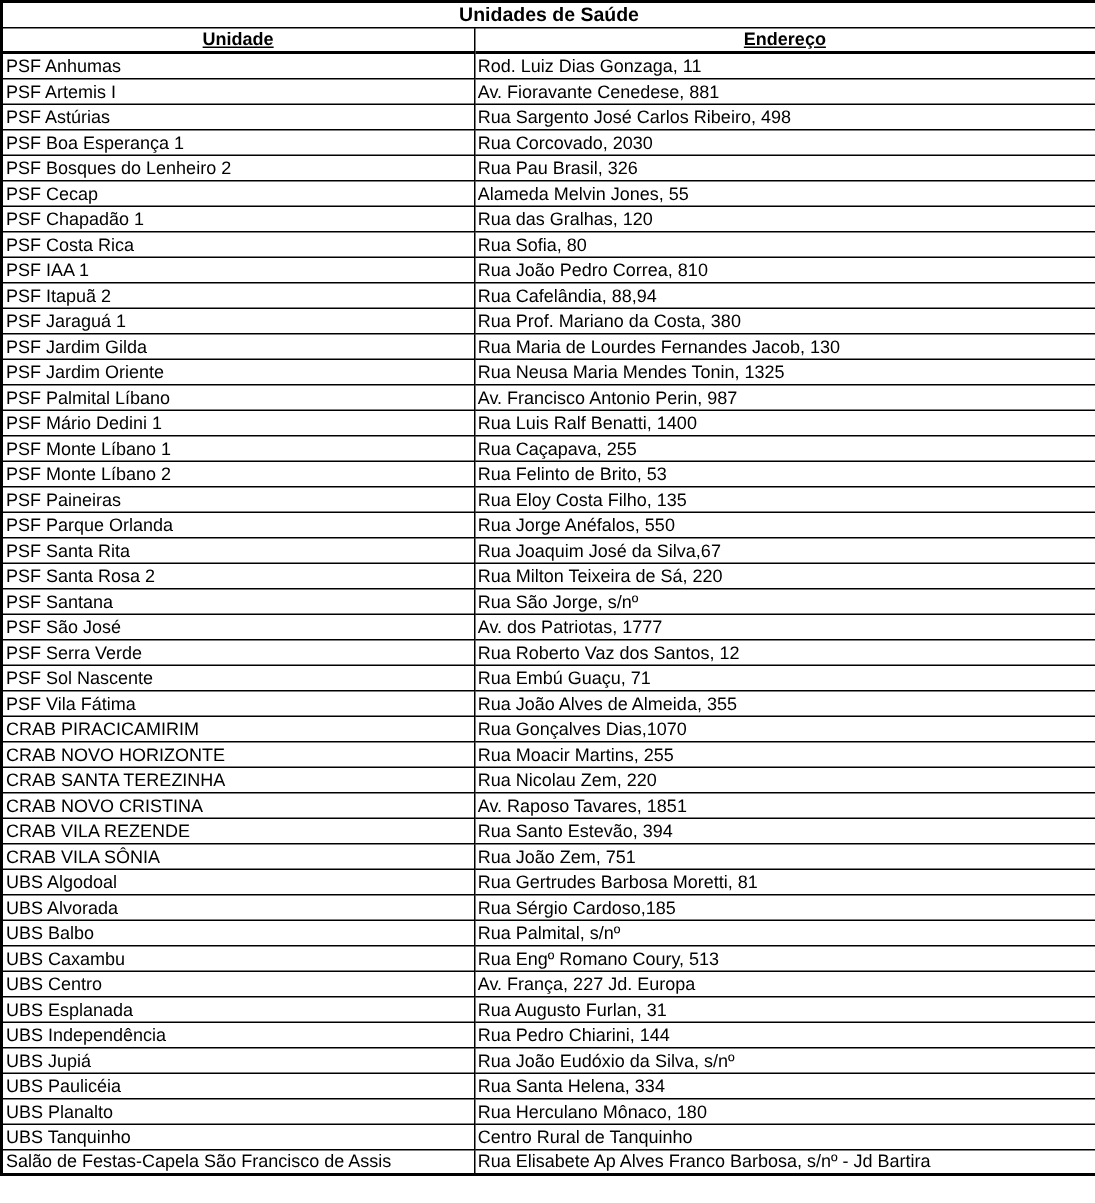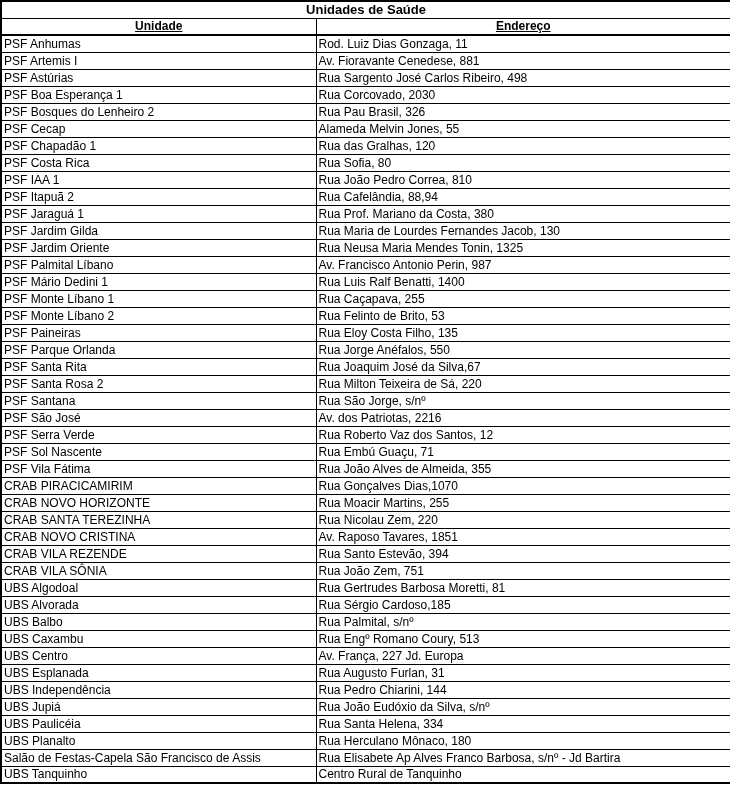--- a/index.html
+++ b/index.html
@@ -172,21 +172,21 @@
     <td>Rua Milton Teixeira de Sá, 220</td>
   </tr>
 
   <tr>
     <td>PSF Santana</td>
     <td>Rua São Jorge, s/nº</td>
   </tr>
 
   <tr>
     <td>PSF São José</td>
-    <td>Av. dos Patriotas, 2216</td>
+    <td>Av. dos Patriotas, 1777</td>
   </tr>
 
   <tr>
     <td>PSF Serra Verde</td>
     <td>Rua Roberto Vaz dos Santos, 12</td>
   </tr>
 
   <tr>
     <td>PSF Sol Nascente</td>
     <td>Rua Embú Guaçu, 71</td>
@@ -272,22 +272,22 @@
     <td>UBS Paulicéia</td>
     <td>Rua Santa Helena, 334</td>
   </tr>
 
   <tr>
     <td>UBS Planalto</td>
     <td>Rua Herculano Mônaco, 180</td>
   </tr>
 
   <tr>
+    <td>UBS Tanquinho</td>
+    <td>Centro Rural de Tanquinho</td>
+  </tr>
+
+  <tr>
     <td>Salão de Festas-Capela São Francisco de Assis</td>
     <td>Rua Elisabete Ap Alves Franco Barbosa, s/nº - Jd Bartira</td>
   </tr>
-
-  <tr>
-    <td>UBS Tanquinho</td>
-    <td>Centro Rural de Tanquinho</td>
-  </tr>
 </tbody>
 </table>
 
 </body></html>

